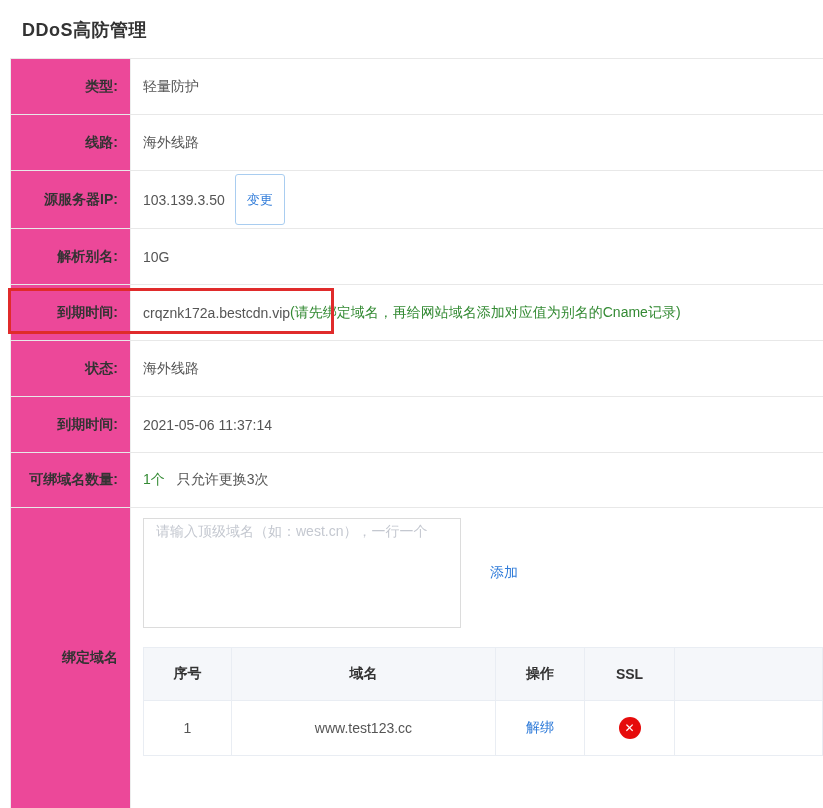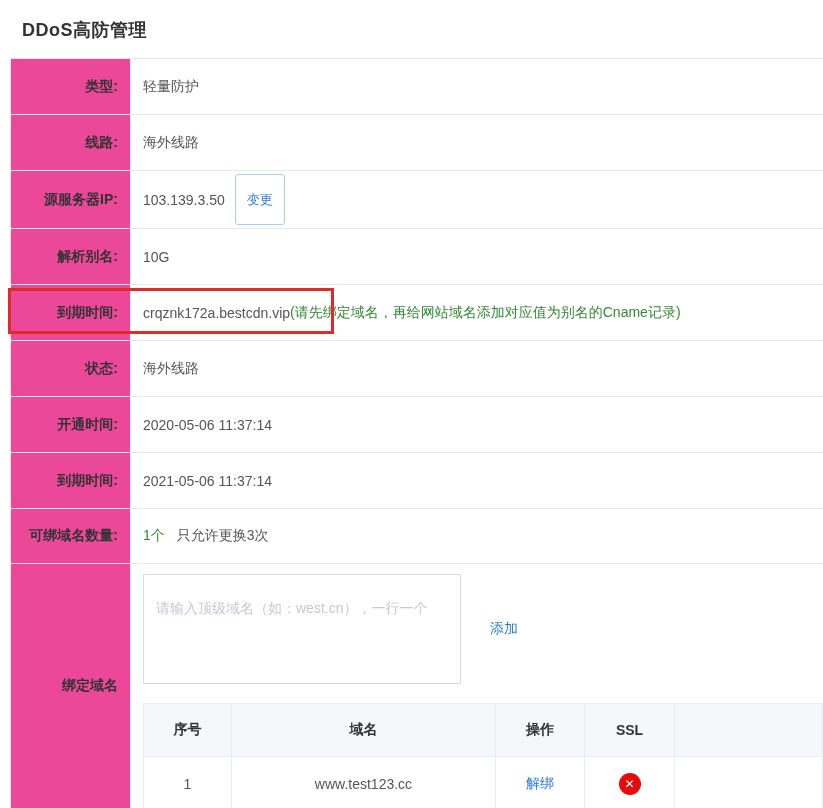--- a/index.html
+++ b/index.html
@@ -36,21 +36,21 @@
   .note { color:#338a33; }
   .green { color:#338a33; }
   .rest { margin-left:12px; }
   .annotation-box {
     position:absolute; left:8px; top:288px; width:320px; height:40px;
     border:3px solid #e02b2b; pointer-events:none; z-index:5;
   }
   .add-row { display:flex; align-items:center; }
   .domain-textarea {
     width:318px; height:110px; box-sizing:border-box; resize:none;
-    border:1px solid #dcdcdc; border-radius:0; padding:25px 12px;
+    border:1px solid #dcdcdc; border-radius:0; padding:4px 12px;
     font-family:inherit; font-size:14px; color:#555; outline:none;
   }
   .domain-textarea::placeholder { color:#c4c8d0; }
   .add-link { margin-left:29px; color:#2f7bd9; text-decoration:none; cursor:pointer;text-align:right; }
   .domain-table {
     margin-top:19px; border-collapse:collapse; table-layout:fixed; width:100%;
   }
   .domain-table th, .domain-table td {
     border:1px solid #e9edf3; text-align:center; overflow:hidden;
   }
@@ -99,24 +99,20 @@
       <span>crqznk172a.bestcdn.vip</span>
       <span class="note">(请先绑定域名，再给网站域名添加对应值为别名的Cname记录)</span>
     </div>
   </div>
 
   <div class="drow">
     <div class="dlabel">状态:</div>
     <div class="dvalue">海外线路</div>
   </div>
 
-  <div class="drow">
-    <div class="dlabel">开通时间:</div>
-    <div class="dvalue">2020-05-06 11:37:14</div>
-  </div>
 
   <div class="drow">
     <div class="dlabel">到期时间:</div>
     <div class="dvalue">2021-05-06 11:37:14</div>
   </div>
 
   <div class="drow" style="flex-basis:54px;">
     <div class="dlabel">可绑域名数量:</div>
     <div class="dvalue">
       <span class="green">1个</span>

